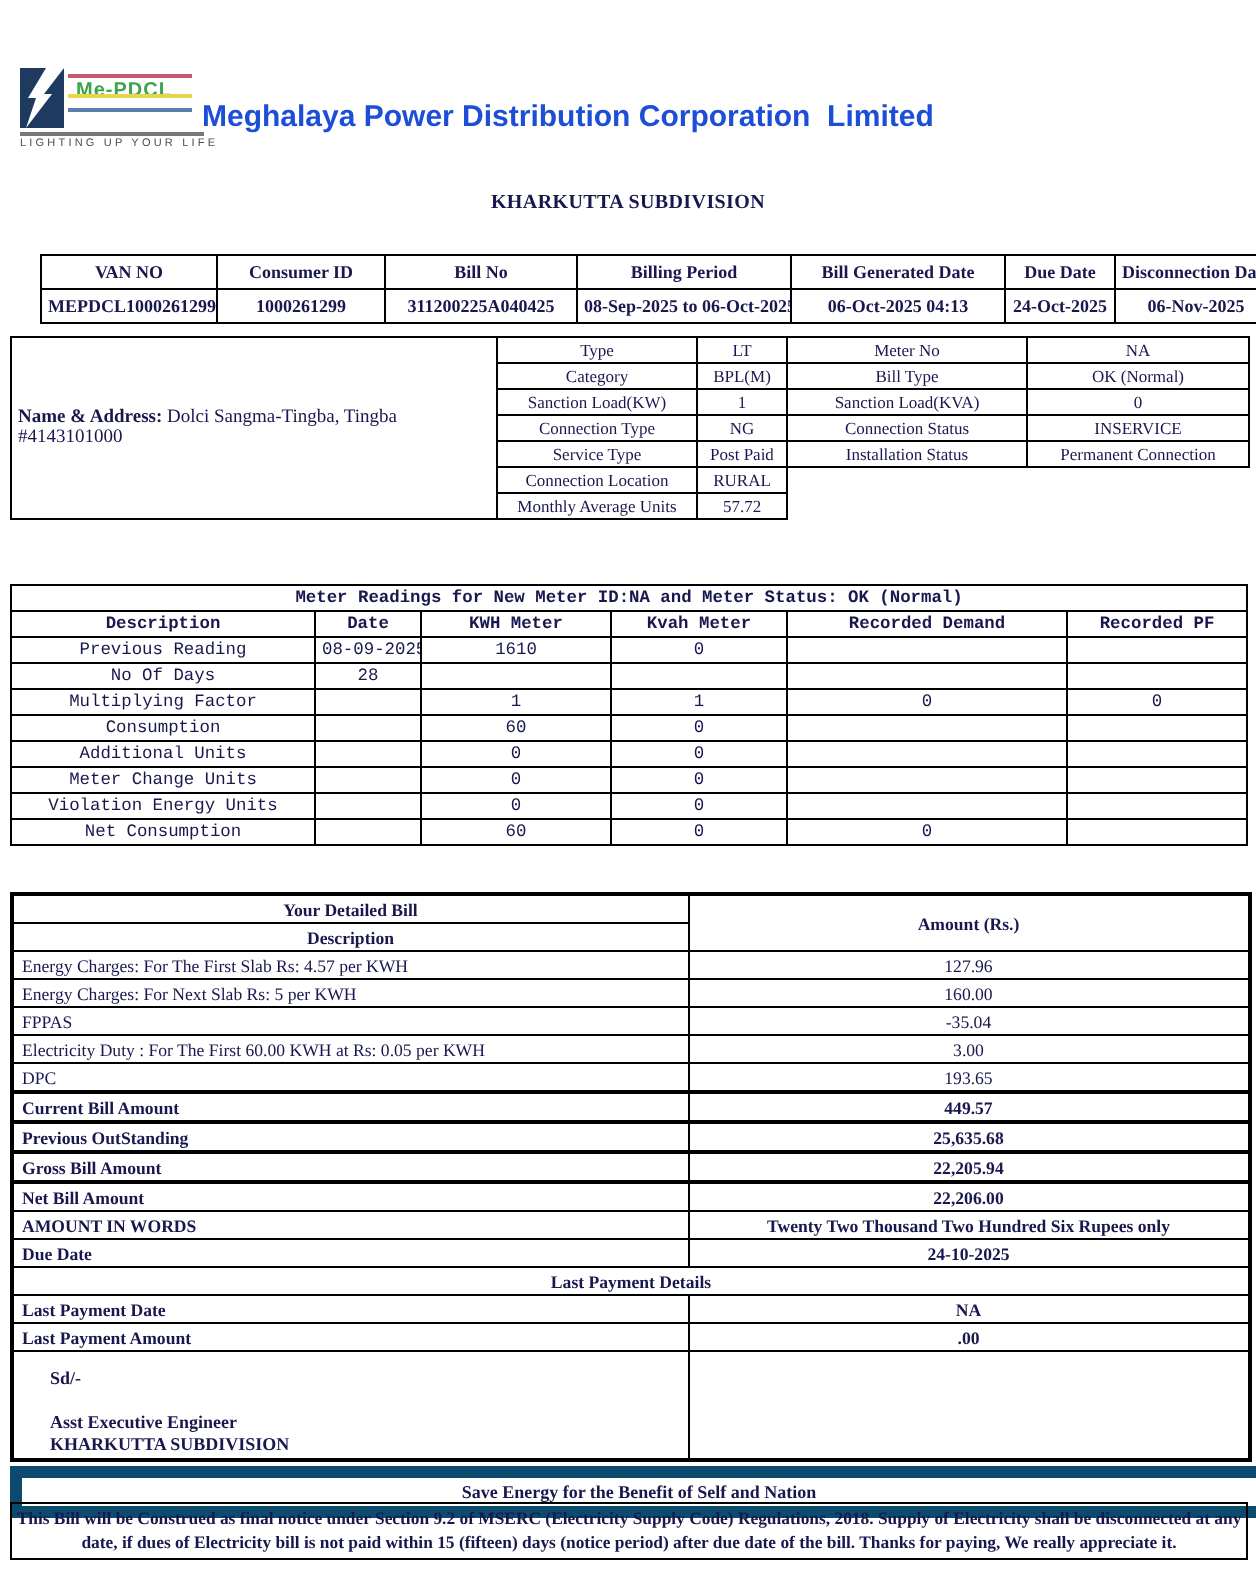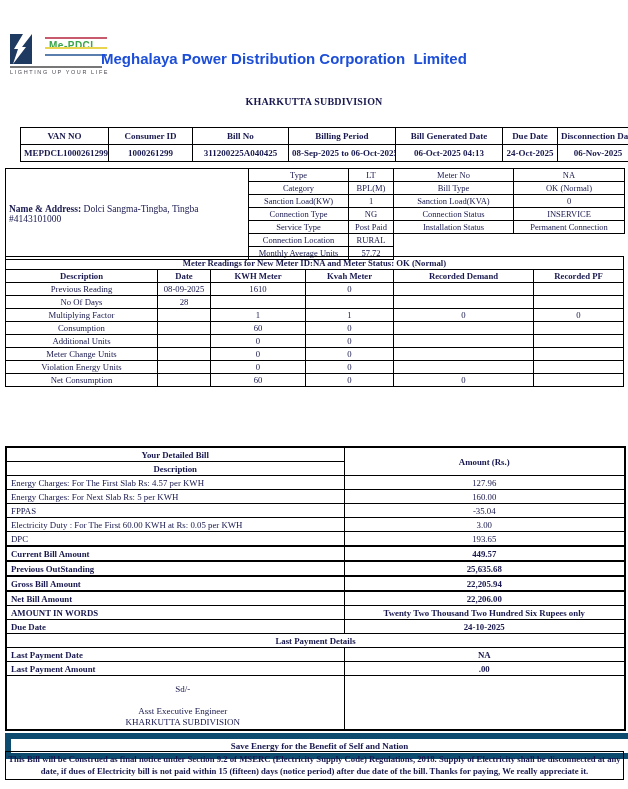--- a/index.html
+++ b/index.html
@@ -11,21 +11,21 @@
   table{border-collapse:collapse;table-layout:fixed;}
   td,th{
     border:1px solid #000;padding:0 3px;font-size:9px;color:#18184e;
     text-align:center;vertical-align:middle;overflow:hidden;white-space:nowrap;
   }
   
   #logo-block{left:10px;top:34px;width:92px;}
   #logo-row{display:flex;align-items:flex-start;}
   #logo-mark{width:22px;height:30px;background:#1e3a61;position:relative;flex:0 0 auto;}
   #logo-mark svg{display:block;}
-  #logo-lines{margin-left:13px;width:62px;position:relative;height:30px;text-align:center;}
+  #logo-lines{margin-left:2px;width:62px;position:relative;height:30px;text-align:center;}
   .lline{position:absolute;left:0;width:62px;height:2px;}
   #lline-red{top:3px;background:#c85a6e;}
   #lline-yellow{top:13px;background:#e8d44d;}
   #lline-blue{top:20px;background:#5a7fae;}
   #brand-text{
     position:absolute;top:6px;left:4px;font-family:"Liberation Sans",sans-serif;
     font-weight:bold;font-size:10px;color:#3aa54a;letter-spacing:.5px;
   }
   #tagline{
     border-top:2px solid #777;margin-top:2px;padding-top:1px;
@@ -42,33 +42,33 @@
   }
   
   #t1{left:20px;top:127px;width:618px;}
   #t1 td,#t1 th{font-weight:bold;height:16px;font-size:9px;}
   
   #t2{left:5px;top:168px;width:619px;}
   #t2 td{height:12px;font-size:8.5px;}
   #t2 .namecell{text-align:left;padding-left:3px;font-size:9.5px;white-space:normal;}
   #t2 .noborder{border:none;background:#fff;}
   
-  #t3{left:5px;top:256px;width:618px;}
+  #t3{left:5px;top:292px;width:618px;font-family:Liberation Mono, monospace;}
   #t3 td{height:12px;font-size:8.7px;}
   #t3 .ttitle{font-weight:bold;height:12px;}
   #t3 .thead td{font-weight:bold;}
   
   #t4{left:5px;top:446px;width:619px;border:2px solid #000;}
   #t4 td{height:13px;font-size:8.8px;}
   #t4 .lbl{text-align:left;padding-left:4px;}
   #t4 .bold td{font-weight:bold;}
   #t4 .thick td{border-top-width:2px;}
   #t4 .hdr td{font-weight:bold;}
   #t4 .sigrow td{height:46px;vertical-align:top;text-align:left;}
-  .sigpad{padding:8px 0 0 15px;font-weight:normal;font-size:9px;line-height:1.3;text-align:center;}
+  .sigpad{padding:8px 0 0 15px;font-weight:bold;font-size:9px;line-height:1.3;}
   .sd{margin-bottom:10px;}
   
   #save-box{
     left:5px;top:733px;width:617px;border:6px solid #0c4a6e;height:14px;
     text-align:center;font-weight:bold;font-size:9px;line-height:14px;color:#18184e;
   }
   #notice-box{
     left:5px;top:751px;width:613px;border:1px solid #000;padding:2px;
     text-align:center;font-weight:bold;font-size:8.7px;line-height:1.35;color:#18184e;
   }

